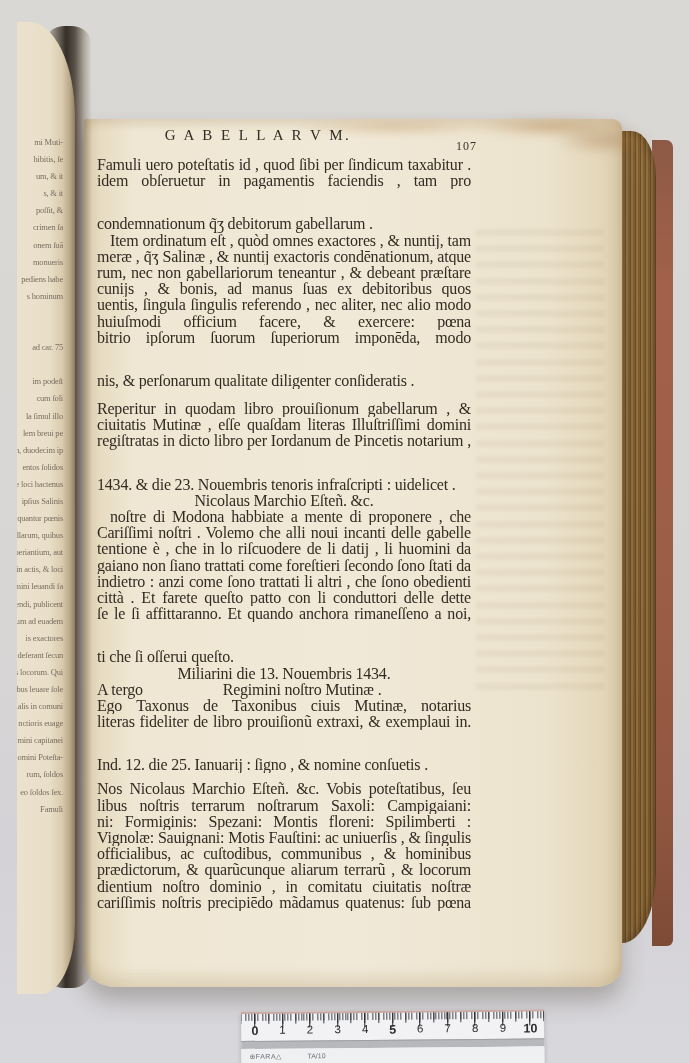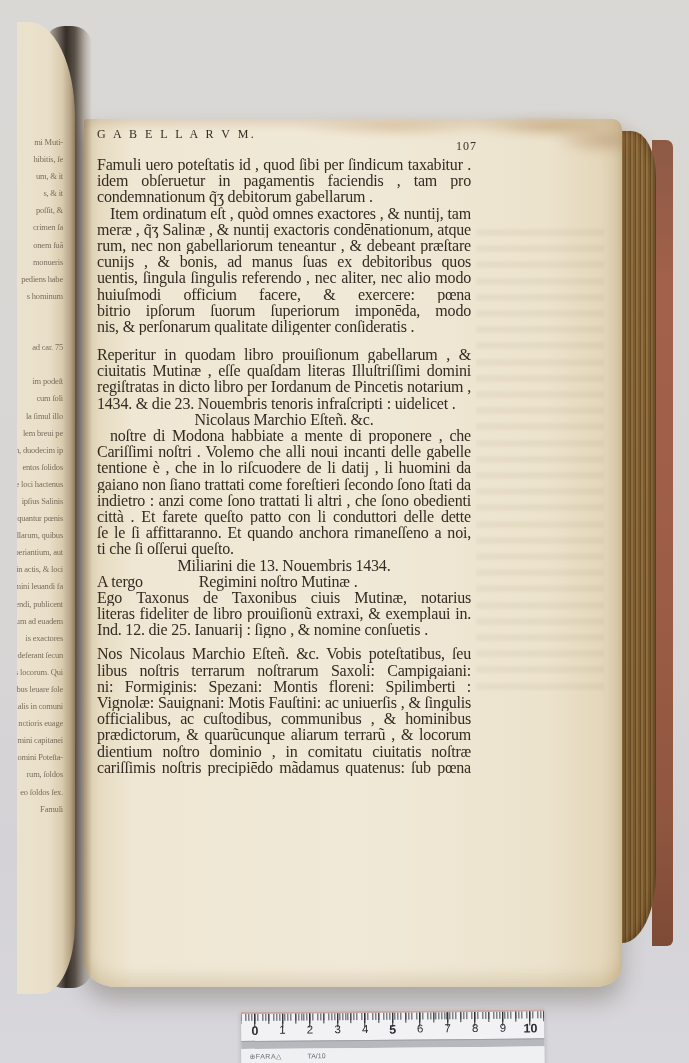--- a/index.html
+++ b/index.html
@@ -38,34 +38,34 @@
   .stain{position:absolute;border-radius:50%;filter:blur(4px);}
   .stain.s1{left:206px;top:1px;width:210px;height:15px;background:radial-gradient(closest-side,rgba(186,140,80,.42),rgba(186,140,80,0));}
   .stain.s2{left:386px;top:-2px;width:160px;height:20px;background:radial-gradient(closest-side,rgba(172,122,66,.5),rgba(172,122,66,0));}
   .stain.s3{left:470px;top:6px;width:100px;height:30px;background:radial-gradient(closest-side,rgba(150,100,55,.35),rgba(150,100,55,0));}
   .showthrough{position:absolute;left:392px;top:110px;width:128px;height:470px;opacity:.05;filter:blur(1px);
     background:repeating-linear-gradient(180deg,#6b5130 0 7px,transparent 7px 16.2px);}
 
   
   .textblock{position:absolute;left:13px;top:8px;width:374px;color:#332b22;}
   .header-row{position:relative;height:22px;}
-  .running-title{display:block;margin-right:52px;
-    font-size:12px;letter-spacing:2.5px;color:#342c24;}
+  .running-title{display:block;text-align:center;margin-right:52px;
+    font-size:15px;letter-spacing:2.5px;color:#342c24;}
   .folio{position:absolute;right:-6px;top:12px;font-size:12px;letter-spacing:1px;color:#3a3128;}
   .bodytext{position:absolute;left:0;top:30px;width:374px;font-size:16px;letter-spacing:-0.2px;}
   .ln{height:16.2px;line-height:16.2px;overflow:hidden;
     text-align:justify;text-align-last:justify;}
-  .para:not(.cont) .ln:last-of-type{text-align-last:left;}
+  .para:not(.cont) .ln:last-of-type{text-align-last:left;margin-top:27px;}
   .para.indent .ln:first-of-type{text-indent:13px;}
   .gap-above{margin-top:12px;}
   .gap-above-lg{margin-top:8px;}
   .ln-center{height:16.2px;line-height:16.2px;text-align:center;}
   .ln-right{height:16.2px;line-height:16.2px;text-align:center;}
   .ln-split{height:16.2px;line-height:16.2px;}
-  .ln-split .part2{margin-left:52px;text-align:center;}
+  .ln-split .part2{margin-left:76px;text-align:center;}
 
   
   .ruler{position:absolute;left:241px;top:1012px;width:303px;height:62px;
     transform:rotate(-0.5deg);transform-origin:left top;
     background:#f2f2f4;box-shadow:0 2px 5px rgba(0,0,0,.2);border-radius:1px;}
   .ruler .top-line{position:absolute;left:0;top:0;width:100%;height:2px;background:#c9a9a2;}
   .ruler .ticks{position:absolute;left:0;top:2px;width:100%;}
   .t-mm{height:7px;background:repeating-linear-gradient(90deg,#44474b 0 .9px,transparent .9px 2.75px);background-position-x:13.3px;}
   .t-5mm{position:absolute;top:0;width:100%;height:10px;background:repeating-linear-gradient(90deg,#34373b 0 1px,transparent 1px 13.75px);background-position-x:13.25px;}
   .t-cm{position:absolute;top:0;width:100%;height:14px;background:repeating-linear-gradient(90deg,#232528 0 1.2px,transparent 1.2px 27.5px);background-position-x:13.15px;}

